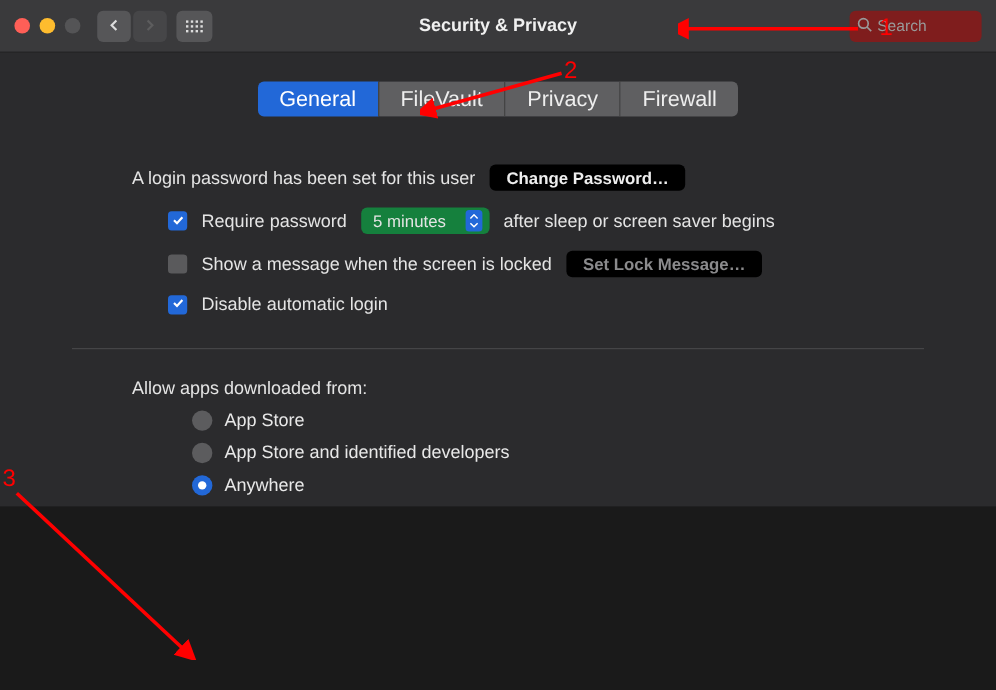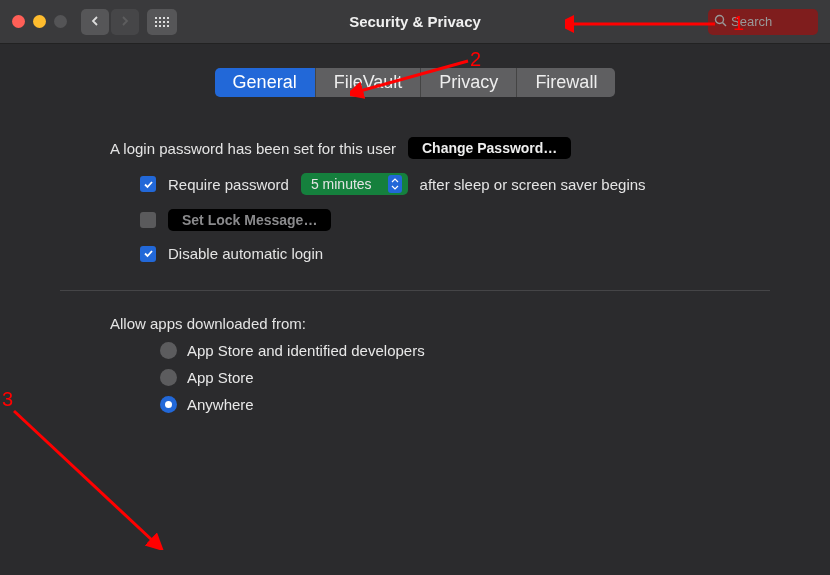--- a/index.html
+++ b/index.html
@@ -7,21 +7,21 @@
       font-family: -apple-system, BlinkMacSystemFont, "Segoe UI", sans-serif;
       background: #1a1a1a;
       width: 830px;
       height: 575px;
       overflow: hidden;
       color: #e8e8e8;
       font-size: 14px;
     }
     .window {
       width: 830px;
-      height: 575px;
+      height: 422px;
       background: #2b2b2d;
       position: relative;
     }
     .titlebar {
       height: 44px;
       background: #3a3a3c;
       display: flex;
       align-items: center;
       padding: 0 12px;
       position: relative;
@@ -299,20 +299,21 @@
             <svg viewBox="0 0 8 6">
                 <path d="M1 2 L4 5 L7 2" stroke="#fff" stroke-width="1.2" fill="none"></path>
               </svg>
           </span>
         </div>
         <span>after sleep or screen saver begins</span>
       </div>
 
       <div class="row indent">
         <div class="checkbox unchecked"></div>
+        <span>Show a message when the screen is locked</span>
         <button class="mac-button disabled">Set Lock Message…</button>
       </div>
 
       <div class="row indent">
         <div class="checkbox checked">
           <span>
             <svg viewBox="0 0 11 11">
                 <path d="M2 5.5 L4.5 8 L9 3" stroke="#fff" stroke-width="1.8" fill="none"></path>
               </svg>
           </span>
@@ -323,25 +324,25 @@
 
     <div class="divider"></div>
 
     <div class="section">
       <div class="row" style="margin-bottom:10px">
         <span>Allow apps downloaded from:</span>
       </div>
       <div class="radio-group">
         <div class="radio-row">
           <div class="radio off"></div>
-          <span>App Store and identified developers</span>
+          <span>App Store</span>
         </div>
         <div class="radio-row">
           <div class="radio off"></div>
-          <span>App Store</span>
+          <span>App Store and identified developers</span>
         </div>
         <div class="radio-row">
           <div class="radio on"></div>
           <span>Anywhere</span>
         </div>
       </div>
     </div>
 
   </div>
 

